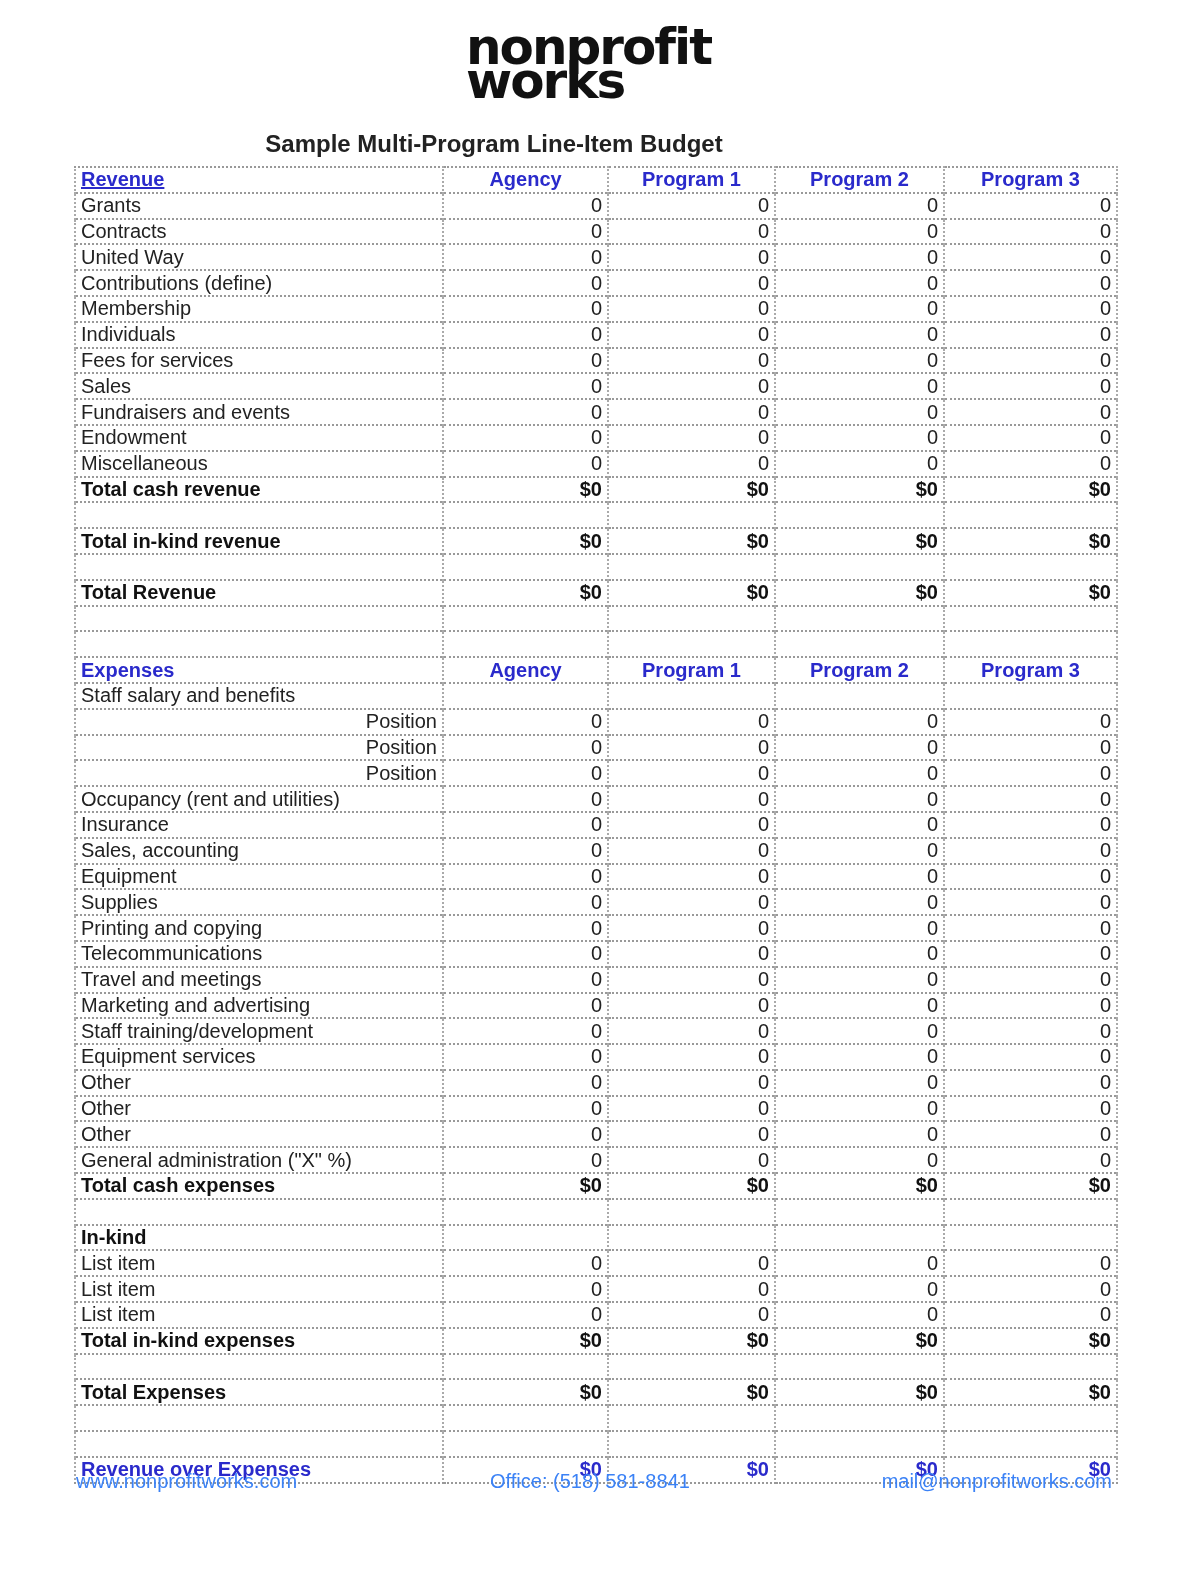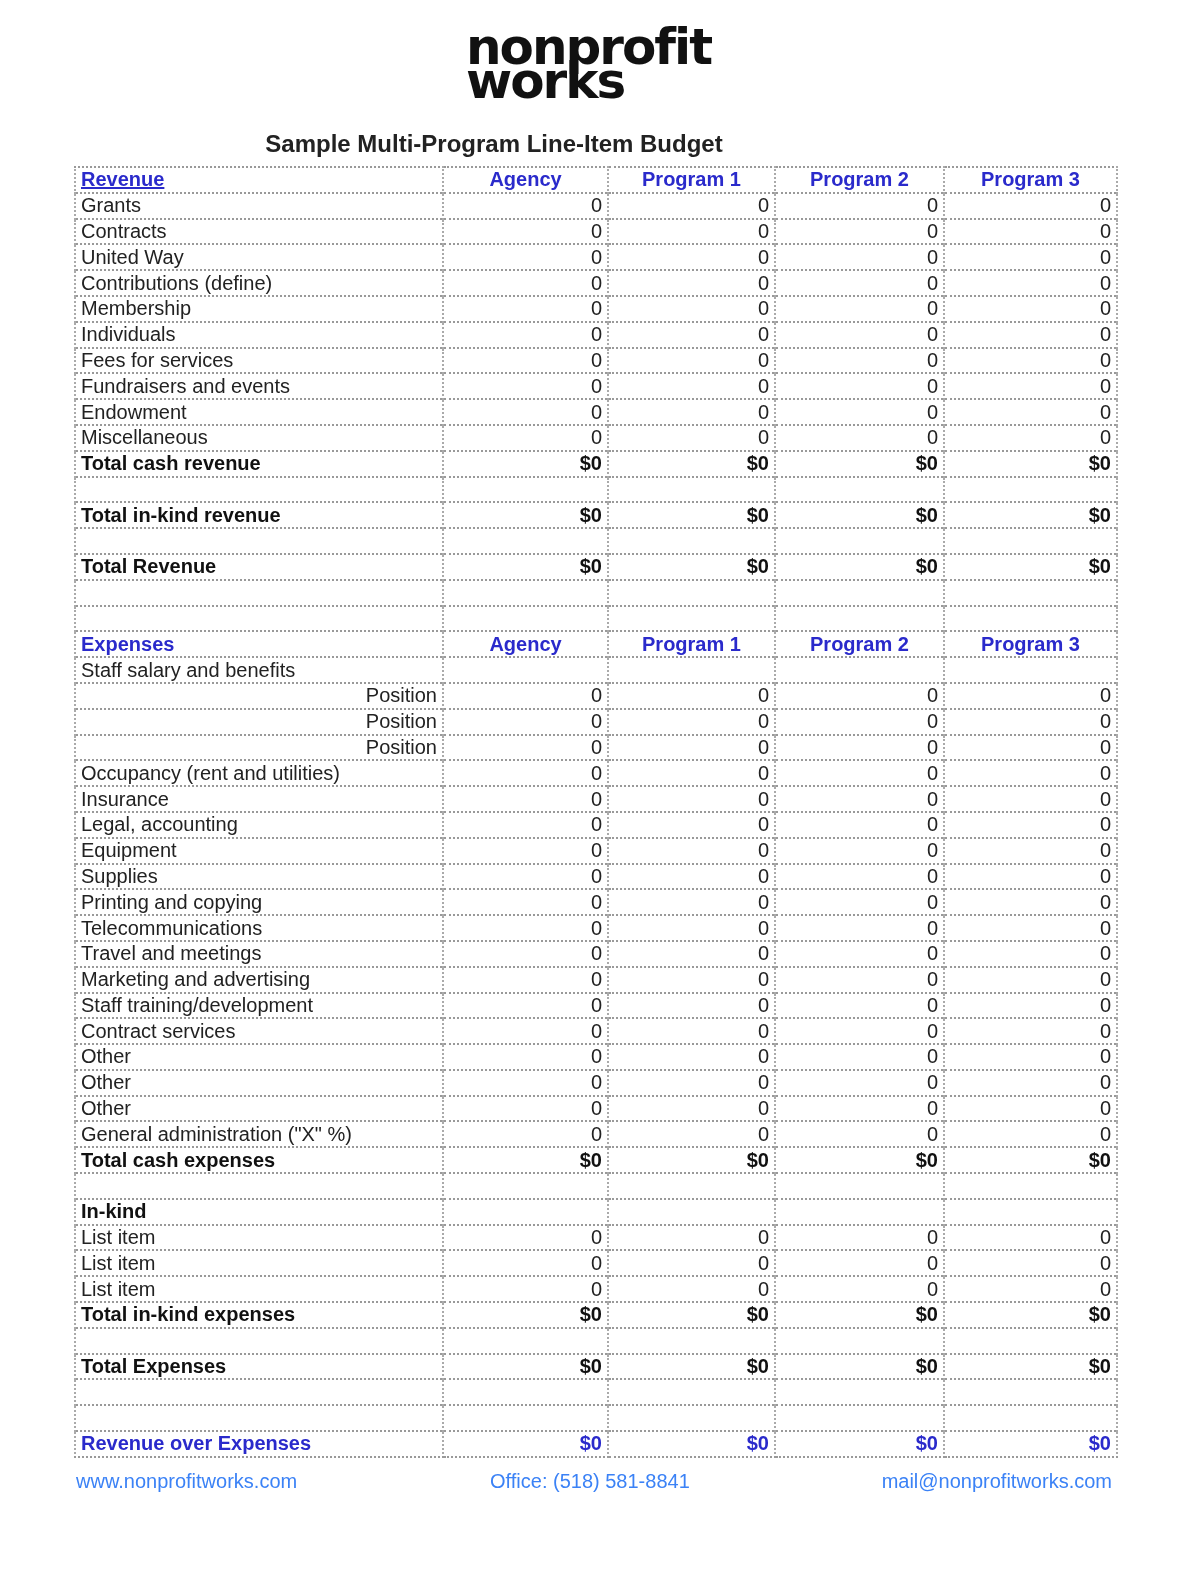--- a/index.html
+++ b/index.html
@@ -94,20 +94,27 @@
         <td class="num">0</td>
       </tr>
       <tr>
         <td>Fees for services</td>
         <td class="num">0</td>
         <td class="num">0</td>
         <td class="num">0</td>
         <td class="num">0</td>
       </tr>
       <tr>
+        <td>Sales</td>
+        <td class="num">0</td>
+        <td class="num">0</td>
+        <td class="num">0</td>
+        <td class="num">0</td>
+      </tr>
+      <tr>
         <td>Fundraisers and events</td>
         <td class="num">0</td>
         <td class="num">0</td>
         <td class="num">0</td>
         <td class="num">0</td>
       </tr>
       <tr>
         <td>Endowment</td>
         <td class="num">0</td>
         <td class="num">0</td>
@@ -213,21 +220,21 @@
         <td class="num">0</td>
       </tr>
       <tr>
         <td>Insurance</td>
         <td class="num">0</td>
         <td class="num">0</td>
         <td class="num">0</td>
         <td class="num">0</td>
       </tr>
       <tr>
-        <td>Legal, accounting</td>
+        <td>Sales, accounting</td>
         <td class="num">0</td>
         <td class="num">0</td>
         <td class="num">0</td>
         <td class="num">0</td>
       </tr>
       <tr>
         <td>Equipment</td>
         <td class="num">0</td>
         <td class="num">0</td>
         <td class="num">0</td>
@@ -269,21 +276,21 @@
         <td class="num">0</td>
       </tr>
       <tr>
         <td>Staff training/development</td>
         <td class="num">0</td>
         <td class="num">0</td>
         <td class="num">0</td>
         <td class="num">0</td>
       </tr>
       <tr>
-        <td>Contract services</td>
+        <td>Equipment services</td>
         <td class="num">0</td>
         <td class="num">0</td>
         <td class="num">0</td>
         <td class="num">0</td>
       </tr>
       <tr>
         <td>Other</td>
         <td class="num">0</td>
         <td class="num">0</td>
         <td class="num">0</td>

